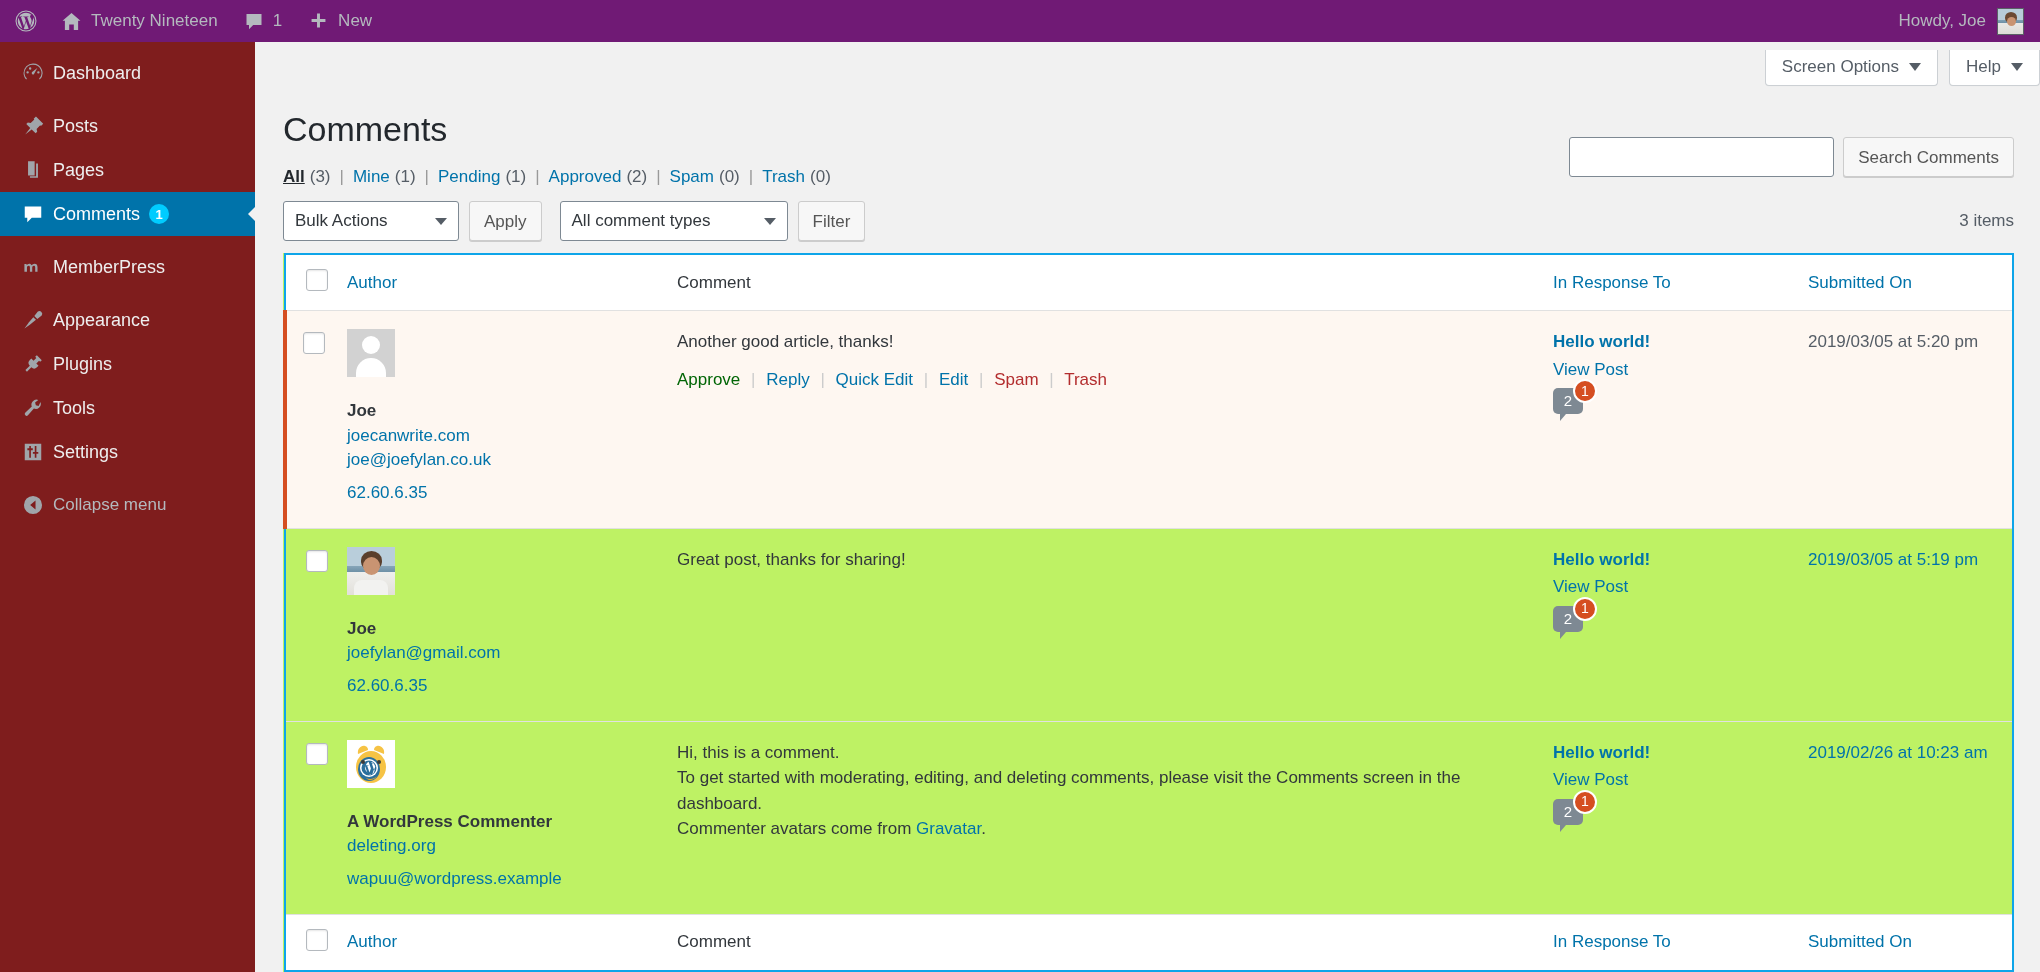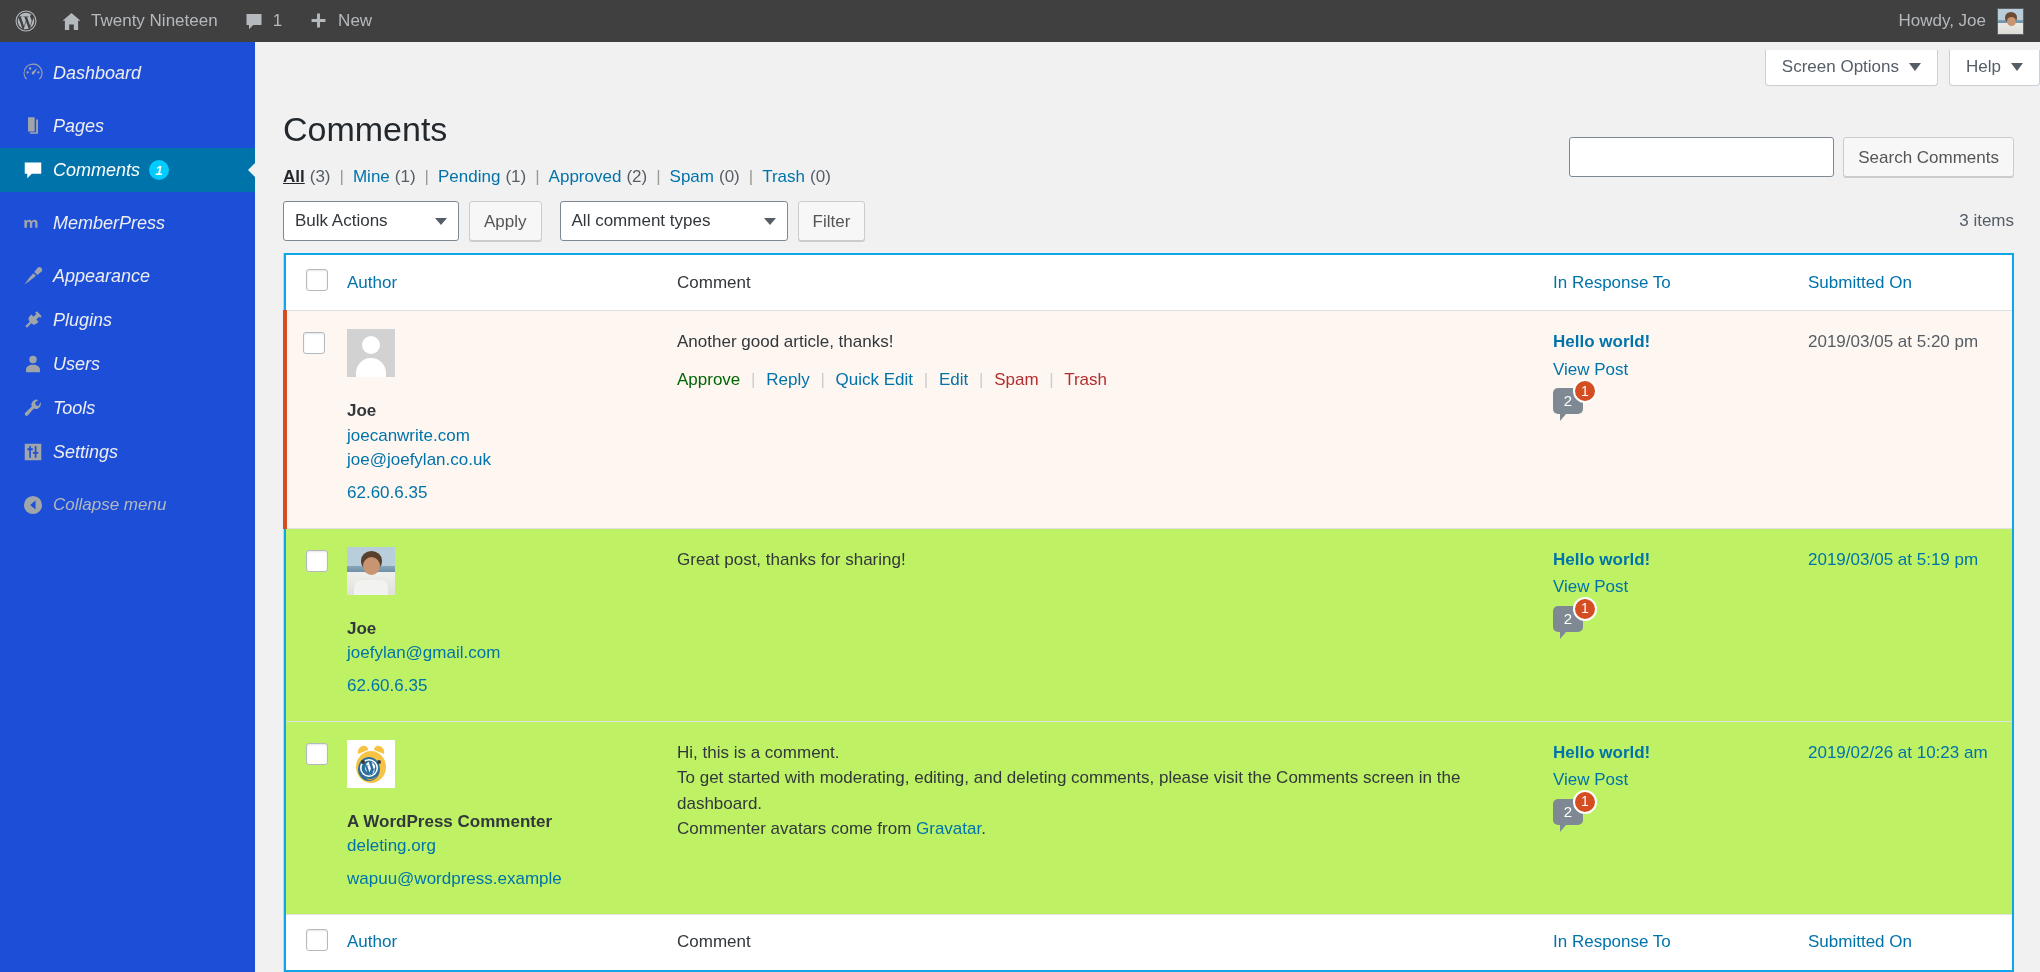--- a/index.html
+++ b/index.html
@@ -11,21 +11,21 @@
     background: #f1f1f1;
     font-family: "Liberation Sans", sans-serif;
     -webkit-font-smoothing: antialiased;
   }
   a { text-decoration: none; }
 
   
   #adminbar {
     position: absolute; top: 0; left: 0;
     width: 2040px; height: 42px;
-    background: #404040;
+    background: #701a75;
     display: flex; align-items: center;
     color: #b4b9be;
     font-size: 17px;
     z-index: 50;
   }
   .ab-item {
     display: flex; align-items: center;
     height: 42px; padding: 0 13px;
     color: #b4b9be; gap: 9px;
     cursor: default;
@@ -47,22 +47,21 @@
   }
   .ab-avatar::before{
     content:""; position:absolute; left:9px; top:8px; width:9px; height:9px;
     border-radius:50%; background:#c99472; z-index:2;
   }
 
   
   #sidebar {
     position: absolute; top: 42px; left: 0;
     width: 255px; height: 930px;
-    background: #1d4ed8;
-    font-style: italic;
+    background: #7f1d1d;
   }
   .menu-item {
     position: relative;
     display: flex; align-items: center;
     height: 44px;
     padding-left: 13px;
     color: #eee;
     font-size: 18px;
     cursor: default;
   }
@@ -389,20 +388,28 @@
     <span class="mi-icon">
       <svg width="22" height="22" viewBox="0 0 20 20" fill="currentColor">
         <path d="M10 1.4A8.6 8.6 0 0 0 1.4 10c0 2.3.9 4.4 2.4 6l.7-.7A7.6 7.6 0 0 1 10 2.4a7.6 7.6 0 0 1 5.5 12.9l.7.7A8.6 8.6 0 0 0 10 1.4Zm3.9 4L9.2 9.2a1.3 1.3 0 0 0 1.6 2l3.1-5.8ZM5.1 8.3a1.1 1.1 0 1 0 0 2.2 1.1 1.1 0 0 0 0-2.2Zm9.8 0a1.1 1.1 0 1 0 0 2.2 1.1 1.1 0 0 0 0-2.2ZM7.4 4.8a1.1 1.1 0 1 0 0 2.2 1.1 1.1 0 0 0 0-2.2Z"></path>
       </svg>
     </span>
     <span class="mi-label">Dashboard</span>
   </div>
 
   <div class="menu-gap"></div>
 
+  <div class="menu-item">
+    <span class="mi-icon">
+      <svg width="22" height="22" viewBox="0 0 20 20" fill="currentColor">
+        <path d="M12.7 1.3 10.6 3.4l.6.6-3.3 3.3-2.6-.5-1.4 1.4 3.6 3.6-4.6 5.9 5.9-4.6 3.6 3.6 1.4-1.4-.5-2.6 3.3-3.3.6.6 2.1-2.1-6.6-6.6Z"></path>
+      </svg>
+    </span>
+    <span class="mi-label">Posts</span>
+  </div>
 
 
   <div class="menu-item">
     <span class="mi-icon">
       <svg width="22" height="22" viewBox="0 0 20 20" fill="currentColor">
         <path d="M5.5 2h6v13h-6V2Zm7.3 2.1h1.7v13h-7.3v-1.4h5.6V4.1Z"></path>
       </svg>
     </span>
     <span class="mi-label">Pages</span>
   </div>
@@ -441,28 +448,20 @@
 
   <div class="menu-item">
     <span class="mi-icon">
       <svg width="22" height="22" viewBox="0 0 20 20" fill="currentColor">
         <path d="M13.5 2 12 3.5l1 1-2.5 2.5-2-2-1.4 1.4a3.6 3.6 0 0 0 0 5.1l-4 4L4.5 17l4-4a3.6 3.6 0 0 0 5.1 0l1.4-1.4-2-2L15.5 7l1 1L18 6.5 13.5 2Z"></path>
       </svg>
     </span>
     <span class="mi-label">Plugins</span>
   </div>
 
-  <div class="menu-item">
-    <span class="mi-icon">
-      <svg width="22" height="22" viewBox="0 0 20 20" fill="currentColor">
-        <path d="M10 2.5a3.4 3.4 0 1 1 0 6.8 3.4 3.4 0 0 1 0-6.8Zm0 8.1c3.5 0 6.3 1.9 6.3 4.2v2.7H3.7v-2.7c0-2.3 2.8-4.2 6.3-4.2Z"></path>
-      </svg>
-    </span>
-    <span class="mi-label">Users</span>
-  </div>
 
   <div class="menu-item">
     <span class="mi-icon">
       <svg width="22" height="22" viewBox="0 0 20 20" fill="currentColor">
         <path d="M16.8 4.6a4.6 4.6 0 0 1-6 5.9l-5.4 6.1a1.7 1.7 0 0 1-2.5-2.3l6-5.6a4.6 4.6 0 0 1 5.9-6L11.9 5l.7 2.5 2.5.7 1.7-3.6Z"></path>
       </svg>
     </span>
     <span class="mi-label">Tools</span>
   </div>
 

